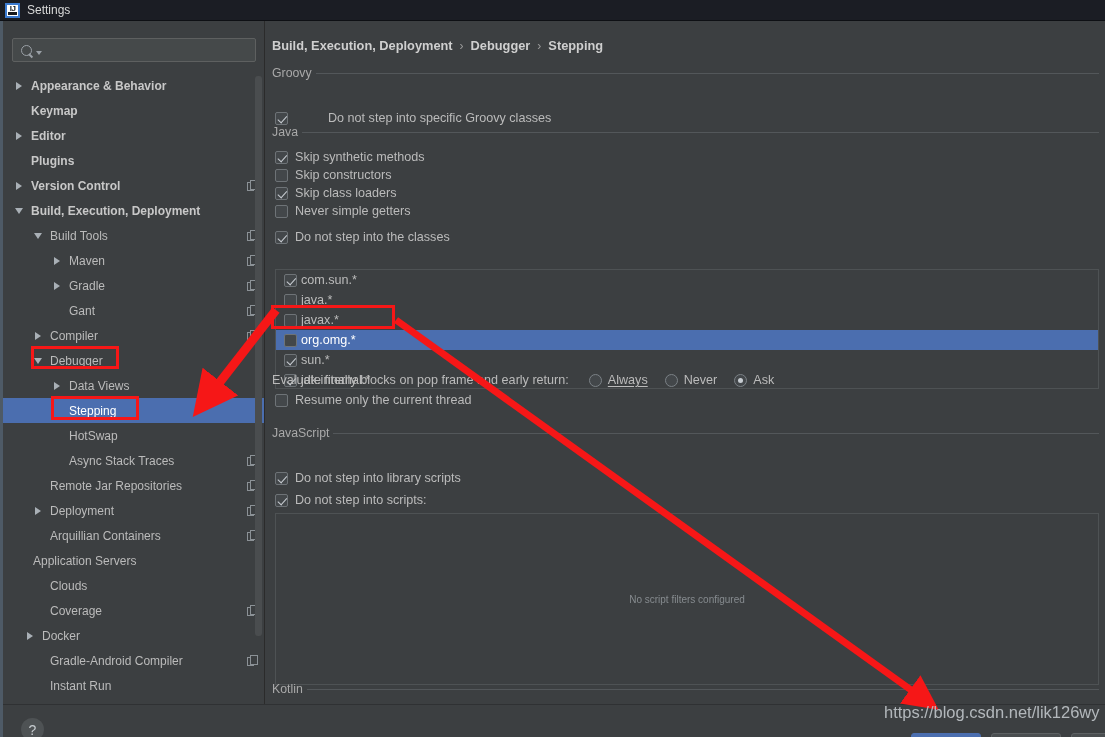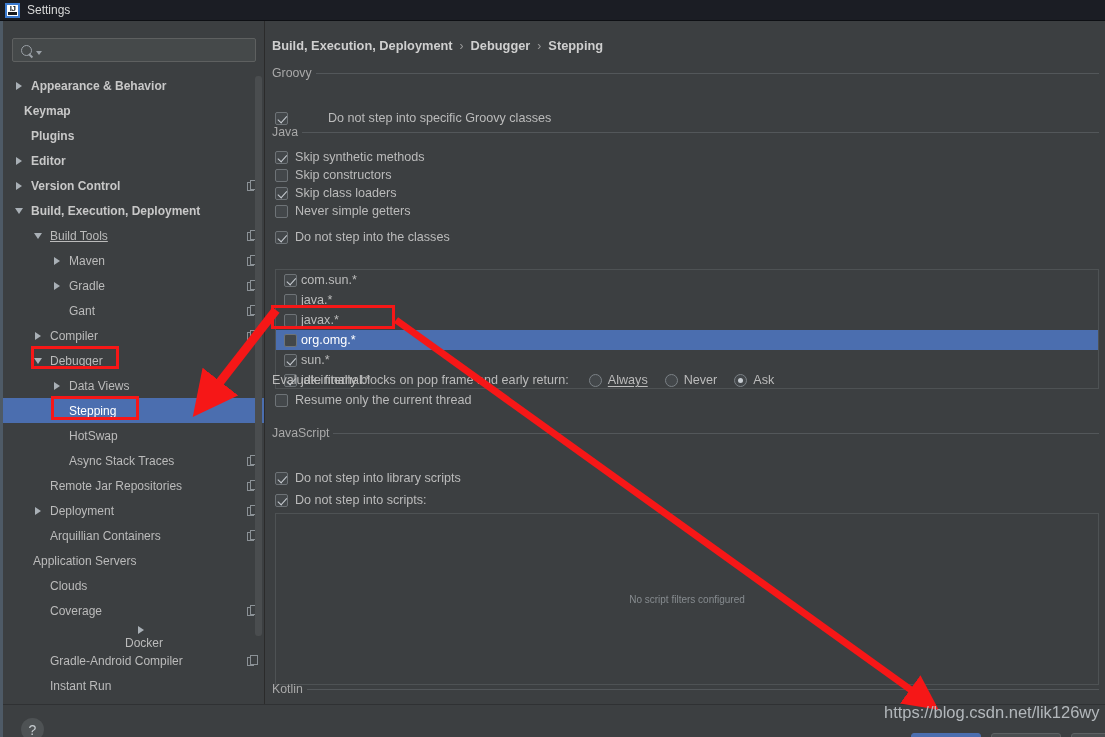--- a/index.html
+++ b/index.html
@@ -207,52 +207,52 @@
       <input type="text" placeholder="" style="">
     </div>
 
     <div id="tree">
         <div class="tree-row" style="padding-left: 9px;">
           <span class="tw">
             <span class="tri-r"></span>
           </span>
           <span class="tree-label bold" style="margin-left: 6px;">Appearance &amp; Behavior</span>
         </div>
-        <div class="tree-row" style="padding-left: 2px;">
+        <div class="tree-row" style="padding-left: 9px;">
           <span class="tw"></span>
           <span class="tree-label bold" style="margin-left: 6px;">Keymap</span>
         </div>
         <div class="tree-row" style="padding-left: 9px;">
+          <span class="tw">
+            <span class="tri-r"></span>
+          </span>
+          <span class="tree-label bold" style="margin-left: 6px;">Editor</span>
+        </div>
+        <div class="tree-row" style="padding-left: 9px;">
           <span class="tw"></span>
           <span class="tree-label bold" style="margin-left: 6px;">Plugins</span>
         </div>
         <div class="tree-row" style="padding-left: 9px;">
           <span class="tw">
             <span class="tri-r"></span>
           </span>
-          <span class="tree-label bold" style="margin-left: 6px;">Editor</span>
-        </div>
-        <div class="tree-row" style="padding-left: 9px;">
-          <span class="tw">
-            <span class="tri-r"></span>
-          </span>
           <span class="tree-label bold" style="margin-left: 6px;">Version Control</span>
           <span class="sheet-icon"></span>
         </div>
         <div class="tree-row" style="padding-left: 9px;">
           <span class="tw">
             <span class="tri-d"></span>
           </span>
           <span class="tree-label bold" style="margin-left: 6px;">Build, Execution, Deployment</span>
         </div>
         <div class="tree-row" style="padding-left: 28px;">
           <span class="tw">
             <span class="tri-d"></span>
           </span>
-          <span class="tree-label" style="margin-left: 6px; text-decoration: underline;">Build Tools</span>
+          <span class="tree-label" style="margin-left: 6px;">Build Tools</span>
           <span class="sheet-icon"></span>
         </div>
         <div class="tree-row" style="padding-left: 47px;">
           <span class="tw">
             <span class="tri-r"></span>
           </span>
           <span class="tree-label" style="margin-left: 6px;">Maven</span>
           <span class="sheet-icon"></span>
         </div>
         <div class="tree-row" style="padding-left: 47px;">
@@ -322,21 +322,21 @@
         </div>
         <div class="tree-row" style="padding-left: 28px;">
           <span class="tw"></span>
           <span class="tree-label" style="margin-left: 6px;">Clouds</span>
         </div>
         <div class="tree-row" style="padding-left: 28px;">
           <span class="tw"></span>
           <span class="tree-label" style="margin-left: 6px;">Coverage</span>
           <span class="sheet-icon"></span>
         </div>
-        <div class="tree-row" style="padding-left: 20px; flex-direction: column;">
+        <div class="tree-row" style="padding-left: 20px;">
           <span class="tw">
             <span class="tri-r"></span>
           </span>
           <span class="tree-label" style="margin-left: 6px;">Docker</span>
         </div>
         <div class="tree-row" style="padding-left: 28px;">
           <span class="tw"></span>
           <span class="tree-label" style="margin-left: 6px;">Gradle-Android Compiler</span>
           <span class="sheet-icon"></span>
         </div>

